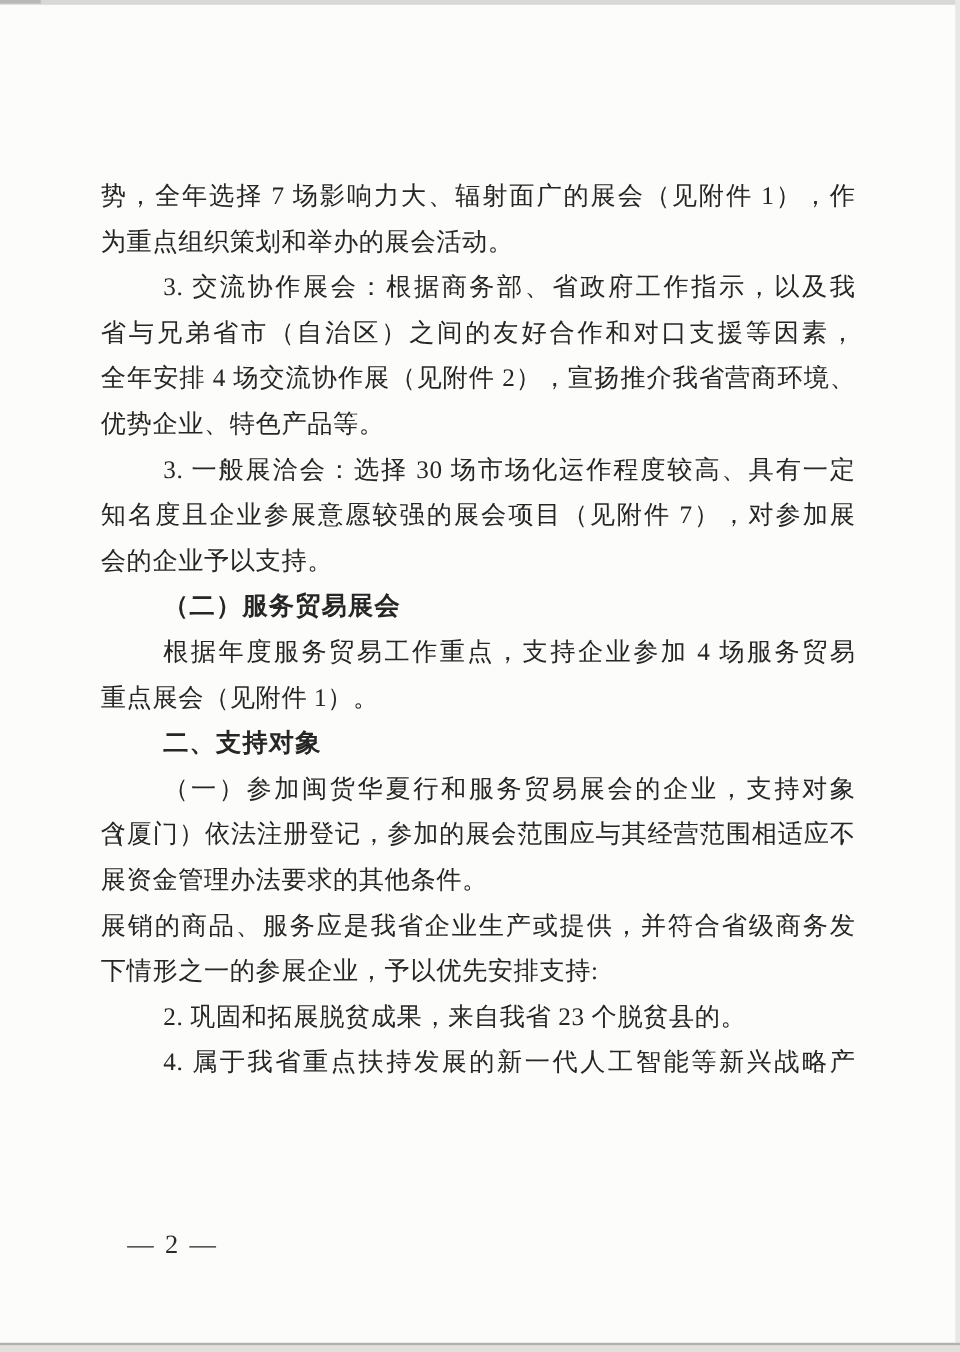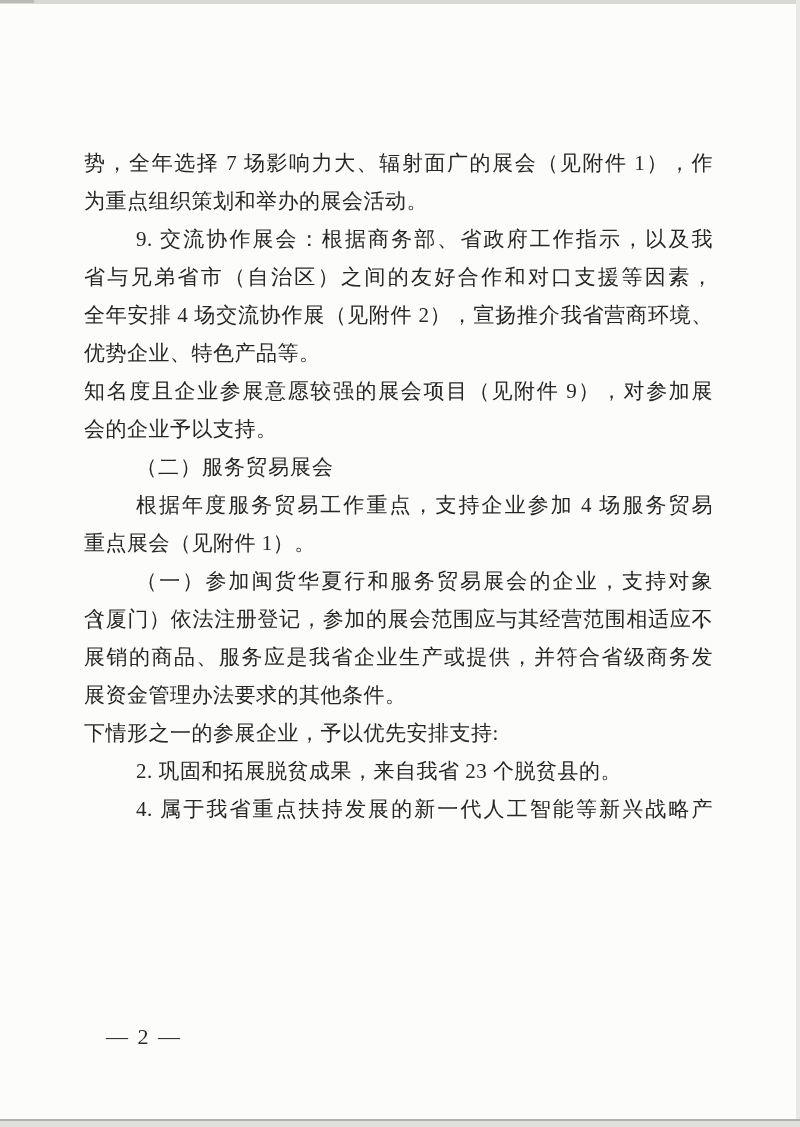--- a/index.html
+++ b/index.html
@@ -57,21 +57,21 @@
     white-space: nowrap;
   }
   .line.full {
     text-align-last: justify;
     white-space: normal;
   }
   .line.indent {
     text-indent: 52px;
   }
   .line.bold {
-    font-weight: 400;
+    font-weight: 700;
     letter-spacing: 1px;
   }
   .page-number {
     position: absolute;
     left: 106px;
     top: 1018px;
     font-size: 22px;
     line-height: 38px;
     letter-spacing: 2px;
     color: #2b2b2b;
@@ -82,32 +82,34 @@
 
 <div style="position:absolute; inset:0;">
   <div class="scan-edge-top"></div>
   <div class="scan-edge-top-corner"></div>
   <div class="scan-edge-right"></div>
   <div class="scan-edge-bottom"></div>
 
   <div class="text-block">
       <div class="line full">势，全年选择 7 场影响力大、辐射面广的展会（见附件 1），作</div>
       <div class="line">为重点组织策划和举办的展会活动。</div>
-      <div class="line indent full">9. 交流协作展会：根据商务部、省政府工作指示，以及我</div>
+      <div class="line indent full">3. 交流协作展会：根据商务部、省政府工作指示，以及我</div>
       <div class="line full">省与兄弟省市（自治区）之间的友好合作和对口支援等因素，</div>
       <div class="line full">全年安排 4 场交流协作展（见附件 2），宣扬推介我省营商环境、</div>
       <div class="line">优势企业、特色产品等。</div>
-      <div class="line full">知名度且企业参展意愿较强的展会项目（见附件 9），对参加展</div>
+      <div class="line indent full">3. 一般展洽会：选择 30 场市场化运作程度较高、具有一定</div>
+      <div class="line full">知名度且企业参展意愿较强的展会项目（见附件 7），对参加展</div>
       <div class="line">会的企业予以支持。</div>
       <div class="line indent bold">（二）服务贸易展会</div>
       <div class="line indent full">根据年度服务贸易工作重点，支持企业参加 4 场服务贸易</div>
       <div class="line">重点展会（见附件 1）。</div>
+      <div class="line indent bold">二、支持对象</div>
       <div class="line indent full">（一）参加闽货华夏行和服务贸易展会的企业，支持对象（不</div>
       <div class="line full">含厦门）依法注册登记，参加的展会范围应与其经营范围相适应，</div>
+      <div class="line">展资金管理办法要求的其他条件。</div>
       <div class="line full">展销的商品、服务应是我省企业生产或提供，并符合省级商务发</div>
-      <div class="line">展资金管理办法要求的其他条件。</div>
       <div class="line">下情形之一的参展企业，予以优先安排支持:</div>
       <div class="line indent">2. 巩固和拓展脱贫成果，来自我省 23 个脱贫县的。</div>
       <div class="line indent full">4. 属于我省重点扶持发展的新一代人工智能等新兴战略产</div>
     </div>
 
   <div class="page-number">— 2 —</div>
 </div>
 
 </body></html>

